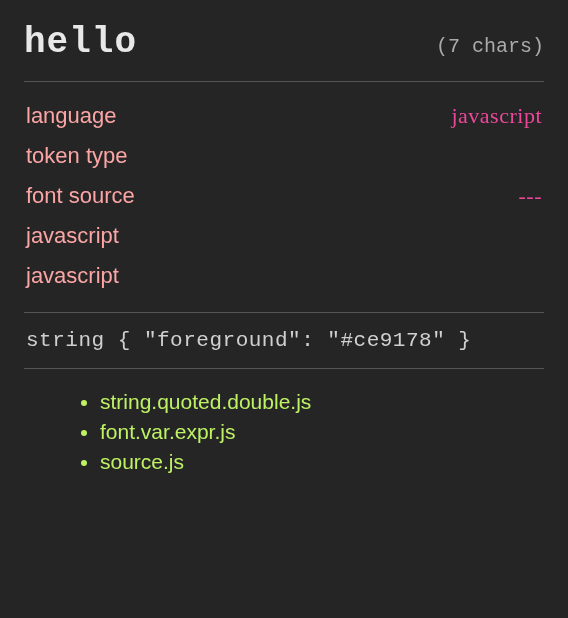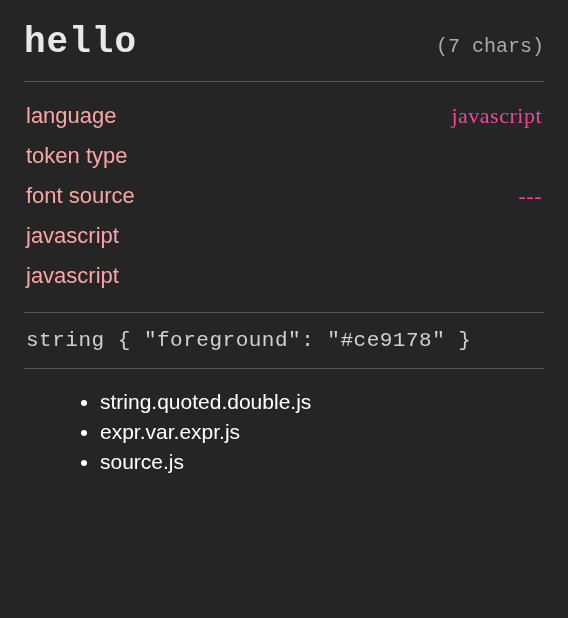--- a/index.html
+++ b/index.html
@@ -67,21 +67,21 @@
     }
     .scopes {
       padding: 18px 0 0 56px;
     }
     .scopes ul {
       list-style: disc;
       padding-left: 20px;
     }
     .scopes li {
       font-size: 21px;
-      color: #ffffff;
+      color: #bef264;
       padding: 3px 0;
     }
   </style>
 </head>
 <body>
 
 <div class="header">
   <span class="token-text">hello</span>
   <span class="char-count">(7 chars)</span>
 </div>
@@ -110,16 +110,16 @@
 
 <hr class="divider">
 
 <div class="rule-block">string { "foreground": "#ce9178" }</div>
 
 <hr class="divider">
 
 <div class="scopes">
   <ul>
     <li>string.quoted.double.js</li>
-    <li>expr.var.expr.js</li>
+    <li>font.var.expr.js</li>
     <li>source.js</li>
   </ul>
 </div>
 
 </body></html>

